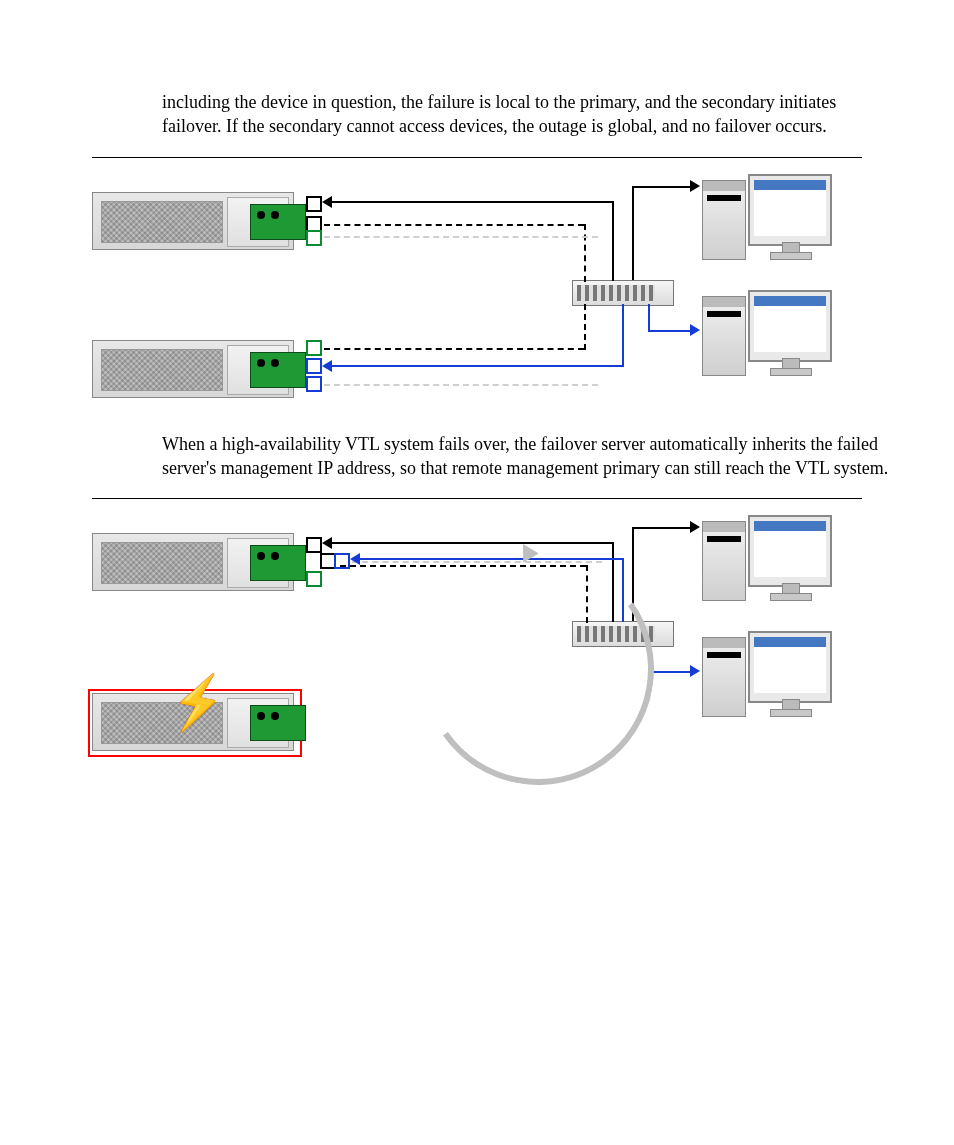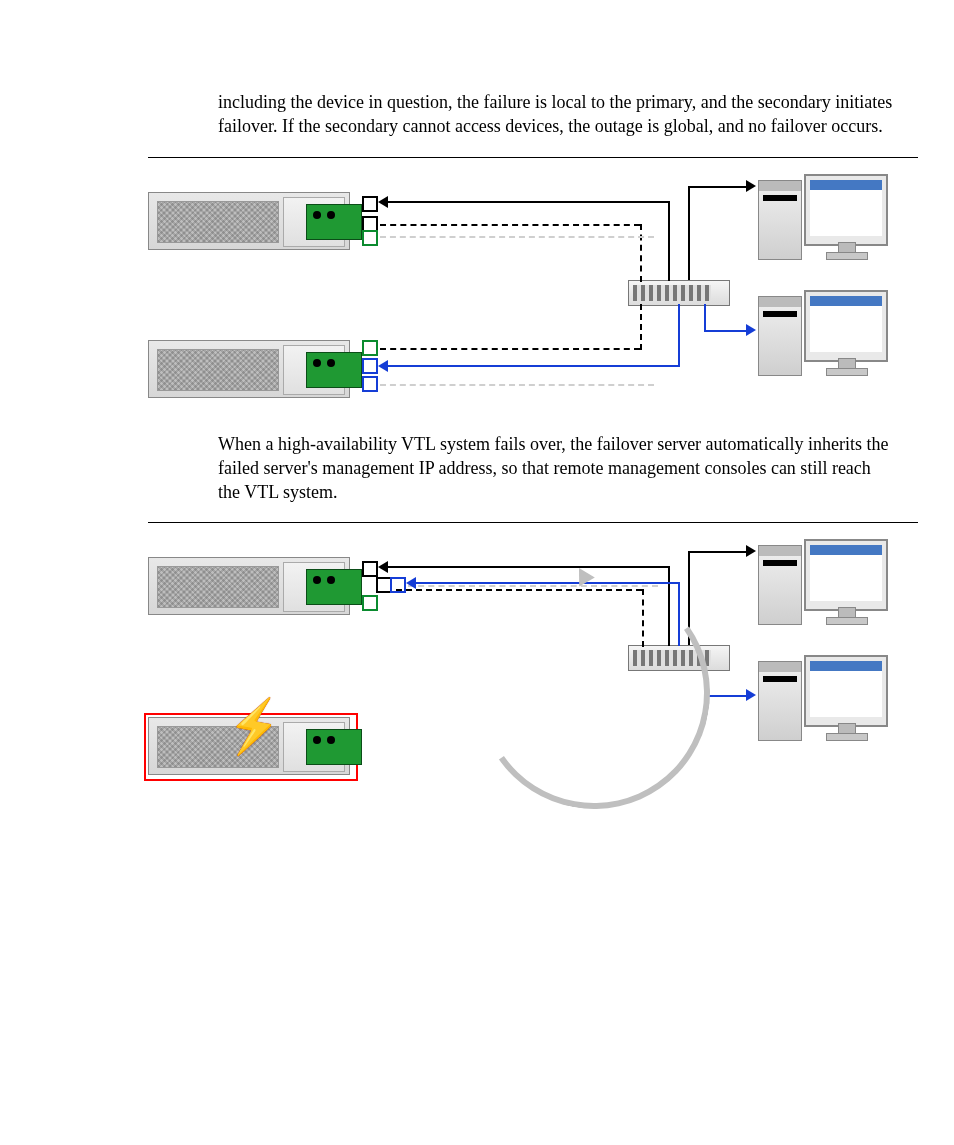--- a/index.html
+++ b/index.html
@@ -4,21 +4,21 @@
 <style>
   body {
     margin: 0;
     padding: 0;
     background: #fff;
     font-family: "Palatino Linotype", Palatino, Georgia, serif;
     color: #000;
     width: 954px;
   }
   .page {
-    padding: 90px 60px 60px 88px;
+    padding: 90px 60px 60px 32px;
     box-sizing: border-box;
     font-family: Liberation Serif, serif;
   }
   .para {
     margin: 0 0 18px 130px;
     font-size: 18px;
     line-height: 1.35;
   }
   .section-heading {
     margin: 40px 0 10px 130px;
@@ -271,21 +271,21 @@
 
     <div class="arrow-l-blue" style="left:230px; top:188px;"></div>
     <div class="hline blue" style="left:240px; top:193px; width:290px;"></div>
     <div class="vline blue" style="left:530px; top:132px; height:63px;"></div>
     <div class="vline blue" style="left:556px; top:132px; height:28px;"></div>
     <div class="hline blue" style="left:556px; top:158px; width:44px;"></div>
     <div class="arrow-r-blue" style="left:598px; top:152px;"></div>
 
   </div>
 
-  <p class="para">When a high-availability VTL system fails over, the failover server automatically inherits the failed server's management IP address, so that remote management consoles can still reach the VTL system.</p>
+  <p class="para">When a high-availability VTL system fails over, the failover server automatically inherits the failed server's management IP address, so that remote management primary can still reach the VTL system.</p>
 
   <hr class="rule">
 
   <div class="figure" style="height:280px;">
 
     <div class="rack" style="left:0; top:20px;">
       <div class="mesh"></div>
         <div class="slot-area"></div>
     </div>
     <div class="nic-card" style="left:158px; top:32px;"></div>

